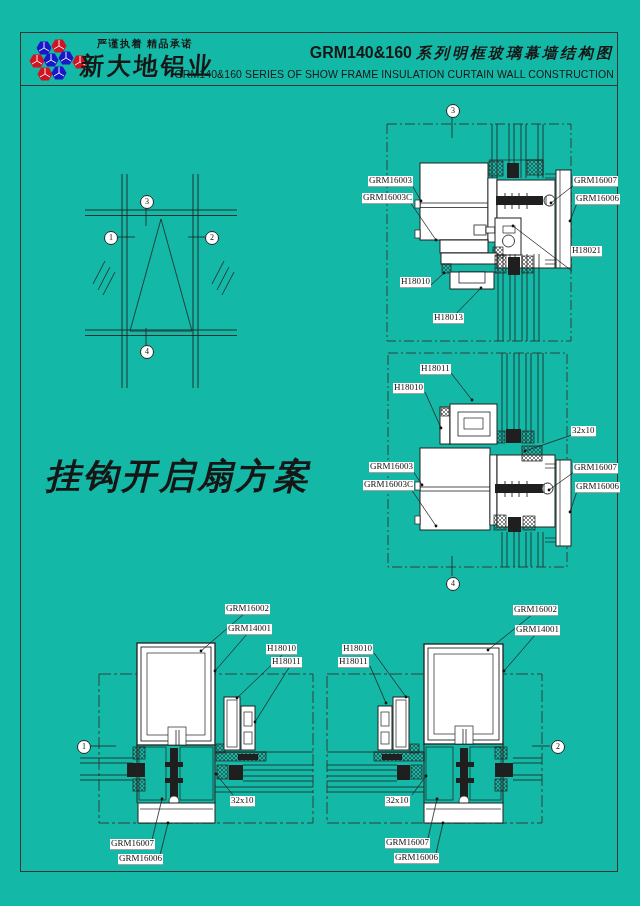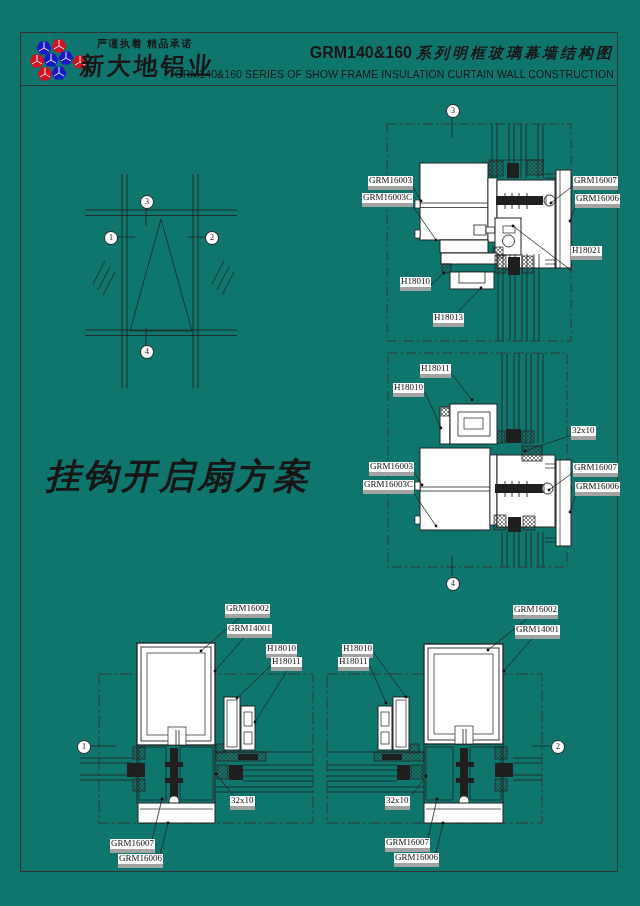--- a/index.html
+++ b/index.html
@@ -1,21 +1,21 @@
 <!DOCTYPE html>
 <html><head>
 <meta charset="utf-8">
 <style>
   html,body{margin:0;padding:0;background:#fff;}
-  #sheet{position:relative;width:640px;height:906px;background:#0f766e;overflow:hidden;
+  #sheet{position:relative;width:640px;height:906px;background:#14b8a6;overflow:hidden;
          font-family:"Liberation Serif",serif;color:#161616;}
   #linework{position:absolute;left:0;top:0;}
   .txt{position:absolute;white-space:nowrap;}
   .lbl{position:absolute;white-space:nowrap;font:9px "Liberation Serif",serif;
-       line-height:9px;color:#111;background:#fff;border-bottom:4px solid #a3a3a3;
+       line-height:9px;color:#111;background:#fff;border-bottom:1px solid #a3a3a3;
        padding:0 1px 1px 1px;}
   .marker{position:absolute;width:12px;height:12px;border:1px solid #222;border-radius:50%;
           background:#fff;font:8px "Liberation Serif",serif;line-height:12px;
           text-align:center;color:#111;}
   .slogan{left:97px;top:37px;font-weight:bold;font-size:10px;letter-spacing:1.5px;}
   .company{left:80px;top:50px;font-weight:bold;font-size:24px;letter-spacing:3px;
            transform:skewX(-5deg);}
   .title-row{right:26px;top:44px;text-align:right;}
   .title-model{font-family:"Liberation Sans",sans-serif;font-weight:bold;font-size:16px;}
   .title-cn{font-weight:bold;font-size:15px;letter-spacing:3px;font-style:italic;}

